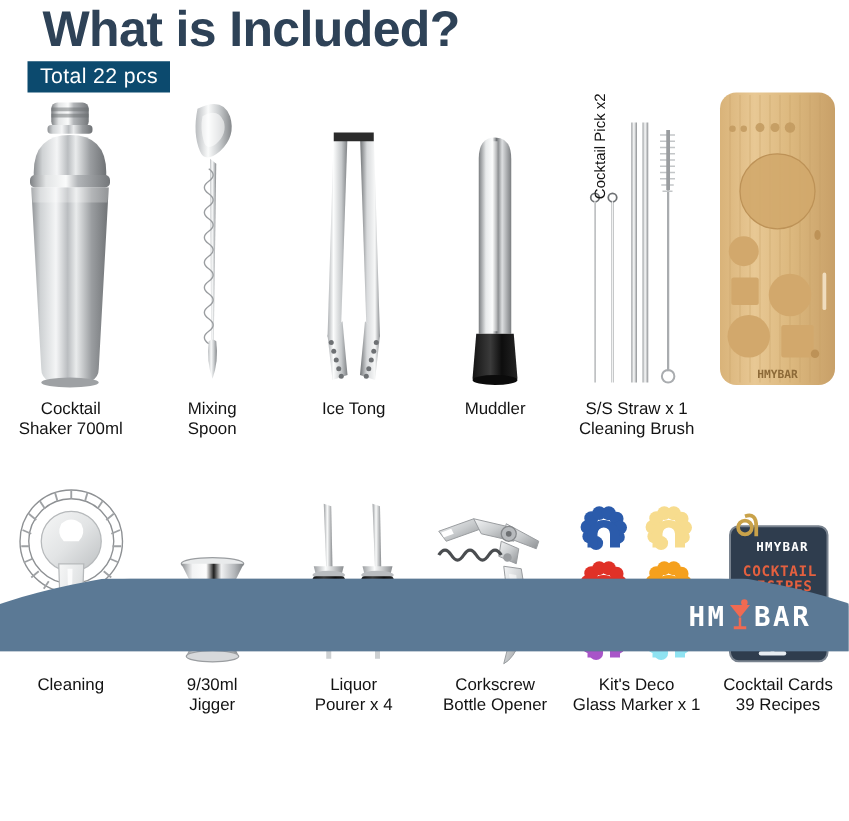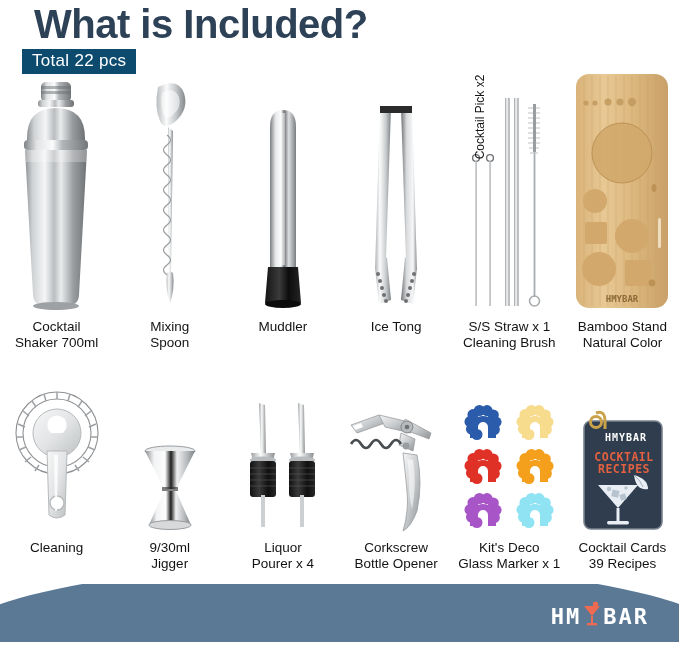--- a/index.html
+++ b/index.html
@@ -1,21 +1,21 @@
 <!DOCTYPE html>
 <html><head>
 <meta charset="utf-8">
 <style>
   html,body{margin:0;padding:0;}
   body{
     width:679px;height:657px;background:#ffffff;
     font-family:"Liberation Sans",sans-serif;
     position:relative;overflow:hidden;
   }
-  .page{position:relative;width:679px;height:642px;}
+  .page{position:relative;width:679px;height:521px;}
 
   
   .title{
     position:absolute;left:34px;top:2px;
     font-size:40px;font-weight:bold;color:#2e4257;
     letter-spacing:-0.5px;white-space:nowrap;
   }
   .badge{
     position:absolute;left:22px;top:49px;
     background:#0c4a6e;color:#ffffff;
@@ -130,48 +130,20 @@
           <path d="M22 16 Q34 9 39 20 Q42 30 33 38 Q25 44 23 36 Q20 26 22 16 Z" fill="#ffffff" opacity=".55"></path>
           <path d="M28 50 L33 54 L31 196 L29 196 Z" fill="url(#spoonG)"></path>
           <g stroke="#9a9da0" stroke-width="1.1" fill="none">
             <path d="M27 58 q7 5 0 10 q-7 5 0 10 q7 5 0 10 q-7 5 0 10 q7 5 0 10 q-7 5 0 10 q7 5 0 10 q-7 5 0 10 q7 5 0 10 q-7 5 0 10 q7 5 0 10 q-7 5 0 10 q7 5 0 10 q-7 5 0 10"></path>
           </g>
           <path d="M27 196 q3 -3 6 0 q2 16 -3 30 q-5 -14 -3 -30 Z" fill="url(#spoonG)"></path>
         </svg>
       </div>
       <div class="cap">Mixing
 Spoon</div>
-    </div>
-
-    <div class="cell">
-      <div class="art">
-        <svg width="52" height="205" viewBox="0 0 52 205">
-          <defs>
-            <linearGradient id="mudG" x1="0" y1="0" x2="1" y2="0">
-              <stop offset="0" stop-color="#7b7e81"></stop>
-                <stop offset="0.22" stop-color="#e8eaeb"></stop>
-              <stop offset="0.42" stop-color="#fbfcfc"></stop>
-                <stop offset="0.55" stop-color="#6e7174"></stop>
-              <stop offset="0.72" stop-color="#dcdee0"></stop>
-                <stop offset="1" stop-color="#7b7e81"></stop>
-            </linearGradient>
-            <linearGradient id="blkG" x1="0" y1="0" x2="1" y2="0">
-              <stop offset="0" stop-color="#141414"></stop>
-                <stop offset="0.4" stop-color="#3b3b3b"></stop>
-              <stop offset="0.65" stop-color="#0d0d0d"></stop>
-                <stop offset="1" stop-color="#242424"></stop>
-            </linearGradient>
-          </defs>
-          <path d="M13 20 Q13 3 26 3 Q39 3 39 20 L39 160 L13 160 Z" fill="url(#mudG)"></path>
-          <path d="M24 6 L28 6 L28 158 L24 158 Z" fill="#ffffff" opacity=".5"></path>
-          <path d="M11 160 L41 160 L44 196 Q26 201 8 196 Z" fill="url(#blkG)"></path>
-          <ellipse cx="26" cy="197" rx="18" ry="4" fill="#0b0b0b"></ellipse>
-        </svg>
-      </div>
-      <div class="cap">Muddler</div>
     </div>
 
     <div class="cell">
       <div class="art">
         <svg width="70" height="212" viewBox="0 0 70 212">
           <defs>
             <linearGradient id="tongG" x1="0" y1="0" x2="1" y2="0">
               <stop offset="0" stop-color="#adb0b3"></stop>
                 <stop offset="0.3" stop-color="#fbfcfc"></stop>
               <stop offset="0.7" stop-color="#c6c9cb"></stop>
@@ -200,20 +172,48 @@
               <circle cx="49" cy="188" r="2"></circle>
             <circle cx="47" cy="195" r="2"></circle>
               <circle cx="45" cy="201" r="2"></circle>
           </g>
         </svg>
       </div>
       <div class="cap">Ice Tong</div>
     </div>
 
     <div class="cell">
+      <div class="art">
+        <svg width="52" height="205" viewBox="0 0 52 205">
+          <defs>
+            <linearGradient id="mudG" x1="0" y1="0" x2="1" y2="0">
+              <stop offset="0" stop-color="#7b7e81"></stop>
+                <stop offset="0.22" stop-color="#e8eaeb"></stop>
+              <stop offset="0.42" stop-color="#fbfcfc"></stop>
+                <stop offset="0.55" stop-color="#6e7174"></stop>
+              <stop offset="0.72" stop-color="#dcdee0"></stop>
+                <stop offset="1" stop-color="#7b7e81"></stop>
+            </linearGradient>
+            <linearGradient id="blkG" x1="0" y1="0" x2="1" y2="0">
+              <stop offset="0" stop-color="#141414"></stop>
+                <stop offset="0.4" stop-color="#3b3b3b"></stop>
+              <stop offset="0.65" stop-color="#0d0d0d"></stop>
+                <stop offset="1" stop-color="#242424"></stop>
+            </linearGradient>
+          </defs>
+          <path d="M13 20 Q13 3 26 3 Q39 3 39 20 L39 160 L13 160 Z" fill="url(#mudG)"></path>
+          <path d="M24 6 L28 6 L28 158 L24 158 Z" fill="#ffffff" opacity=".5"></path>
+          <path d="M11 160 L41 160 L44 196 Q26 201 8 196 Z" fill="url(#blkG)"></path>
+          <ellipse cx="26" cy="197" rx="18" ry="4" fill="#0b0b0b"></ellipse>
+        </svg>
+      </div>
+      <div class="cap">Muddler</div>
+    </div>
+
+    <div class="cell">
       <div class="art pickwrap">
         <div class="picklabel">Cocktail Pick x2</div>
         <svg width="86" height="220" viewBox="0 0 86 220">
           <defs>
             <linearGradient id="strawG" x1="0" y1="0" x2="1" y2="0">
               <stop offset="0" stop-color="#9a9da0"></stop>
                 <stop offset="0.45" stop-color="#fbfcfc"></stop>
               <stop offset="1" stop-color="#8e9194"></stop>
             </linearGradient>
           </defs>
@@ -288,22 +288,20 @@
           <rect x="15" y="152" width="22" height="22" rx="2" fill="#d2a86c"></rect>
           <circle cx="62" cy="166" r="17" fill="#d2a86c"></circle>
           <circle cx="29" cy="199" r="17" fill="#d2a86c"></circle>
           <rect x="55" y="190" width="26" height="26" rx="2" fill="#d2a86c"></rect>
           <ellipse cx="84" cy="118" rx="2.5" ry="4" fill="#bd9257"></ellipse>
           <rect x="88" y="148" width="3" height="30" rx="1.5" fill="#f0ddbe"></rect>
           <circle cx="82" cy="213" r="3.4" fill="#bd9257"></circle>
           <text x="52" y="232" text-anchor="middle" font-family="DejaVu Sans Mono, monospace" font-size="9" font-weight="bold" fill="#8d6a38">HMYBAR</text>
         </svg>
       </div>
-      <div class="cap">Bamboo Stand
-Natural Color</div>
     </div>
   </div>
 
   <div class="row row2">
 
     <div class="cell">
       <div class="art">
         <svg width="104" height="148" viewBox="0 0 104 148">
           <defs>
             <linearGradient id="strG" x1="0" y1="0" x2="1" y2="1">

